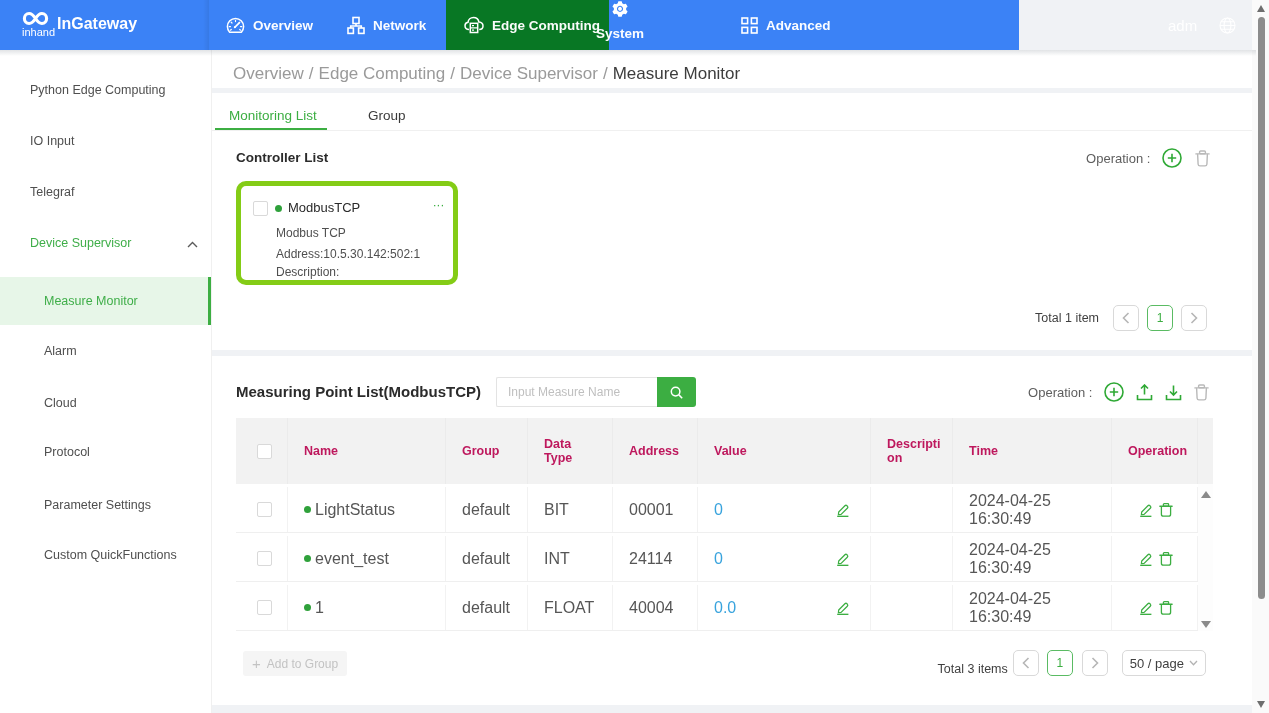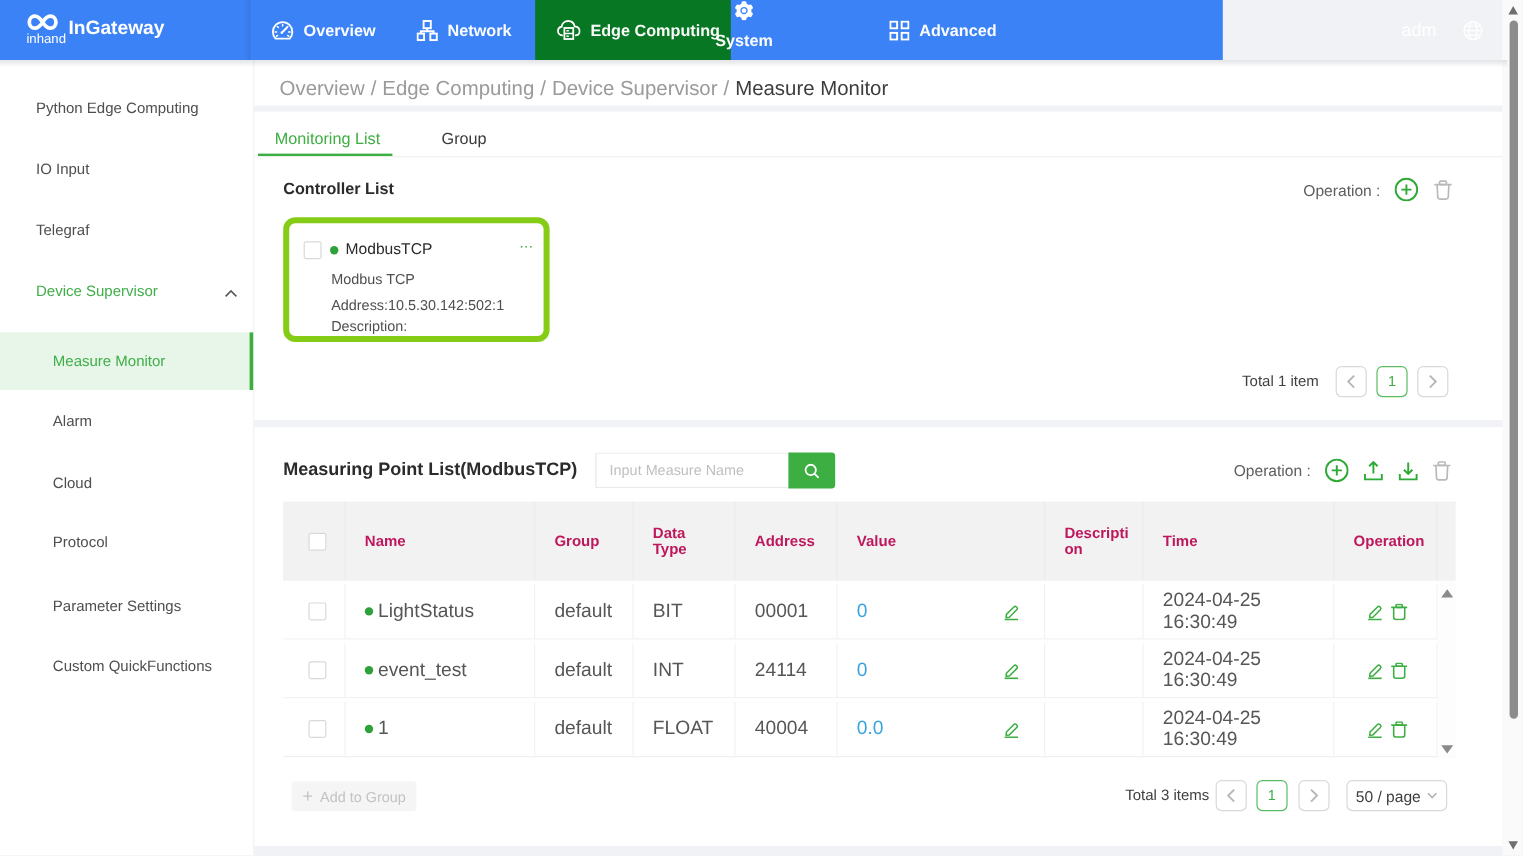--- a/index.html
+++ b/index.html
@@ -48,21 +48,21 @@
 #ccard .l1 { position:absolute; left:35px; top:40px; font-size:12px; color:#4f4f4f; }
 #ccard .l2 { position:absolute; left:35px; top:61px; font-size:12px; color:#4f4f4f; }
 #ccard .l3 { position:absolute; left:35px; top:79px; font-size:12px; color:#4f4f4f; }
 .cb { width:15px; height:15px; background:#fff; border:1px solid #d9d9d9; border-radius:2px; }
 
 
 .pager { position:absolute; display:flex; align-items:center; font-size:12.5px; color:#3f3f3f; }
 .pbtn { width:26px; height:26px; border:1px solid #d9d9d9; border-radius:5px; background:#fff; display:flex; align-items:center; justify-content:center; color:#b3b3b3; font-size:12px; }
 .pcur { border-color:#5abb63; color:#3cae42; }
 #pg1 { right:45px; top:212px; gap:8px; } #pg1 span { margin-right:1px; }
-#pg2 { right:46px; top:294px; gap:0; } #pg2 span { margin-right:9px; } #pg2 .pbtn { margin-right:8px; } #pg2 .pcur { margin-right:9px; } #pg2 .pbtn:nth-of-type(3) { margin-right:14px; }
+#pg2 { right:46px; top:294px; gap:0;align-items:flex-end; } #pg2 span { margin-right:9px; } #pg2 .pbtn { margin-right:8px; } #pg2 .pcur { margin-right:9px; } #pg2 .pbtn:nth-of-type(3) { margin-right:14px; }
 
 
 #card2 { position:absolute; left:212px; top:356px; width:1040px; height:349px; background:#fff; }
 #mp-title { position:absolute; left:24px; top:27px; font-size:15px; font-weight:bold; color:#2b2b2b; }
 #searchwrap { position:absolute; left:284px; top:21px; display:flex; }
 #searchinput { width:161px; height:30px; border:1px solid #e3e3e3; border-right:none; border-radius:2px 0 0 2px; background:#fff; display:flex; align-items:center; padding-left:11px; color:#bfbfbf; font-size:12px; }
 #searchbtn { width:39px; height:30px; background:#3cae42; border-radius:0 3px 3px 0; display:flex; align-items:center; justify-content:center; }
 #op2 { right:43px; top:26px; }
 
 

